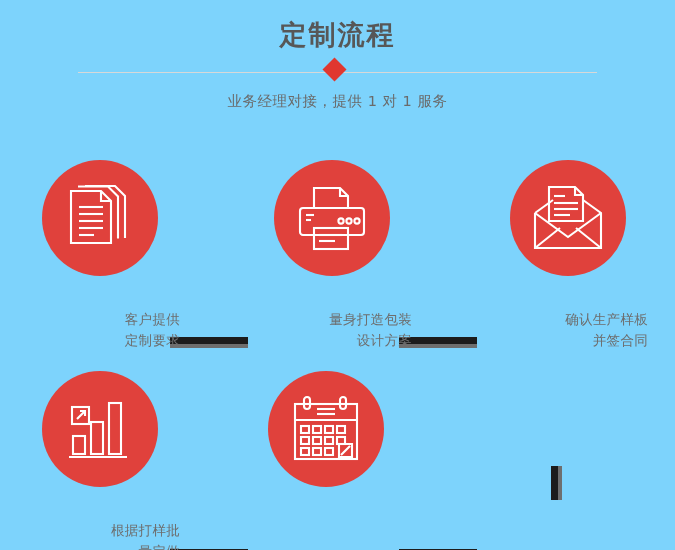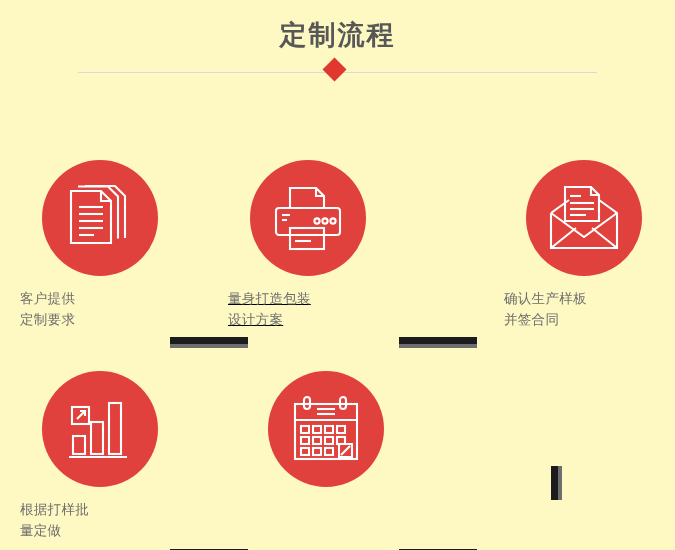--- a/index.html
+++ b/index.html
@@ -11,21 +11,21 @@
     width: 675px;
     height: 550px;
     overflow: hidden;
     font-family: "DejaVu Sans", "Liberation Sans", sans-serif;
     -webkit-font-smoothing: antialiased;
   }
   .page {
     position: relative;
     width: 675px;
     height: 550px;
-    background: #fef9c3;
+    background: #7dd3fc;
   }
 
   
   .header {
     position: absolute;
     left: 0;
     top: 0;
     width: 675px;
     height: 130px;
   }
@@ -91,33 +91,33 @@
     border-radius: 50%;
     background: #e0413c;
     display: flex;
     align-items: center;
     justify-content: center;
   }
   .step .circle svg {
     display: block;
   }
   .step .caption {
-    margin-top: 12px;
+    margin-top: 33px;
     font-size: 13.5px;
     color: #6d6d6d;
     line-height: 21px;
-    text-align: left;
+    text-align: right;
     white-space: pre-line;
     letter-spacing: 0.3px;
   }
 
   
   .step-1 { left: 20px;  top: 30px; }
-  .step-2 { left: 228px; top: 30px; text-decoration: underline; }
-  .step-3 { left: 504px; top: 30px; }
+  .step-2 { left: 252px; top: 30px; }
+  .step-3 { left: 488px; top: 30px; }
   
   .step-4 { left: 20px;  top: 241px; }
   .step-5 { left: 246px; top: 241px; }
   .step-6 { left: 477px; top: 241px; }
 
   
   .conn-h {
     position: absolute;
     width: 78px;
     height: 11px;
@@ -171,20 +171,21 @@
 <body>
 
 <div class="page">
 
   <div class="header">
     <div class="title">定制流程</div>
 
     <div class="rule"></div>
     <div class="diamond"></div>
 
+    <div class="subtitle">业务经理对接，提供 1 对 1 服务</div>
   </div>
 
   <div class="flow">
 
     <div class="conn-h ch-1">
       <div class="bar-dark"></div>
       <div class="bar-shadow"></div>
     </div>
     <div class="conn-h ch-2">
       <div class="bar-dark"></div>

